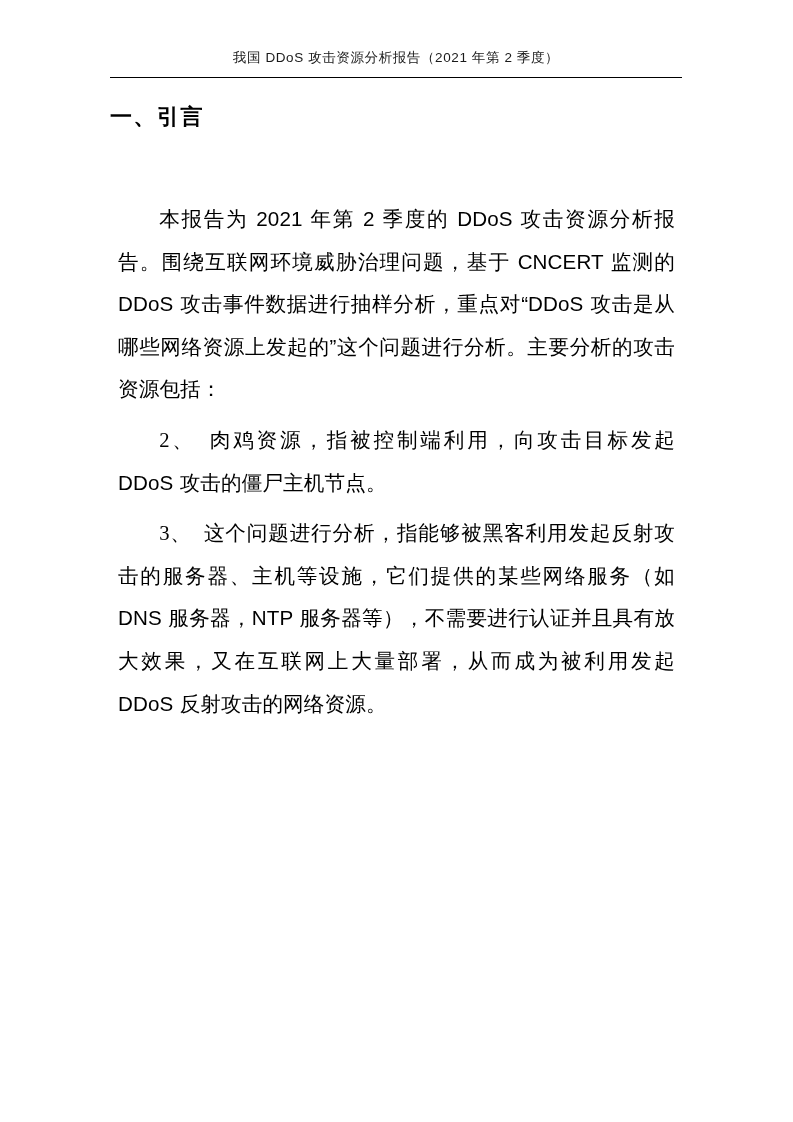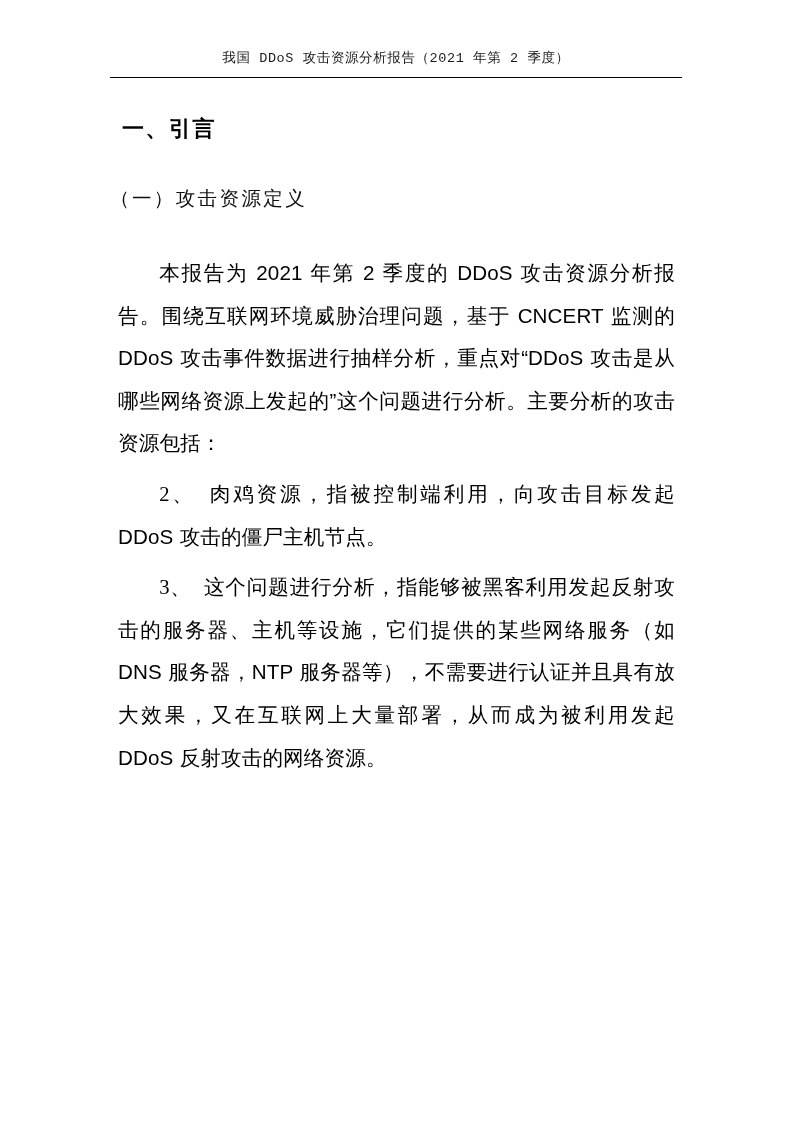--- a/index.html
+++ b/index.html
@@ -24,21 +24,21 @@
   
   .page-header {
     position: absolute;
     left: 110px;
     top: 48px;
     width: 572px;
     text-align: center;
   }
   .page-header .header-text {
     display: inline-block;
-    font-family: Liberation Mono, monospace;
+    font-family: Liberation Sans, sans-serif;
     font-size: 13.5px;
     line-height: 18px;
     letter-spacing: 0.6px;
     color: #1a1a1a;
     white-space: nowrap;
   }
   .header-rule {
     position: absolute;
     left: 110px;
     top: 77px;
@@ -49,21 +49,21 @@
 
   
   .content {
     position: absolute;
     left: 110px;
     top: 100px;
     width: 573px;
   }
 
   h1.section-title {
-    margin: 12px;
+    margin: 0;
     padding: 0;
     font-family: "Liberation Sans", "DejaVu Sans", sans-serif;
     font-size: 22px;
     font-weight: bold;
     line-height: 34px;
     letter-spacing: 1.5px;
     color: #000000;
   }
 
   h2.subsection-title {
@@ -126,21 +126,20 @@
     <span class="header-text">我国 DDoS 攻击资源分析报告（2021 年第 2 季度）</span>
   </div>
   <div class="header-rule"></div>
 
   <div class="content">
 
     <h1 class="section-title">一、引言</h1>
 
     <div class="spacer-after-h1"></div>
 
-    <h2 class="subsection-title">（一）攻击资源定义</h2>
 
     <div class="spacer-after-h2"></div>
 
     <p class="body-para">本报告为 2021 年第 2 季度的 DDoS 攻击资源分析报告。围绕互联网环境威胁治理问题，基于 CNCERT 监测的 DDoS 攻击事件数据进行抽样分析，重点对“DDoS 攻击是从哪些网络资源上发起的”这个问题进行分析。主要分析的攻击资源包括：</p>
 
 
     <p class="body-para list-item"><span class="num">2、</span><span class="gap"></span><span>肉鸡资源，指被控制端利用，向攻击目标发起 DDoS 攻击的僵尸主机节点。</span></p>
 
     <p class="body-para list-item"><span class="num">3、</span><span class="gap"></span><span>这个问题进行分析，指能够被黑客利用发起反射攻击的服务器、主机等设施，它们提供的某些网络服务（如 DNS 服务器，NTP 服务器等），不需要进行认证并且具有放大效果，又在互联网上大量部署，从而成为被利用发起 DDoS 反射攻击的网络资源。</span></p>
 

